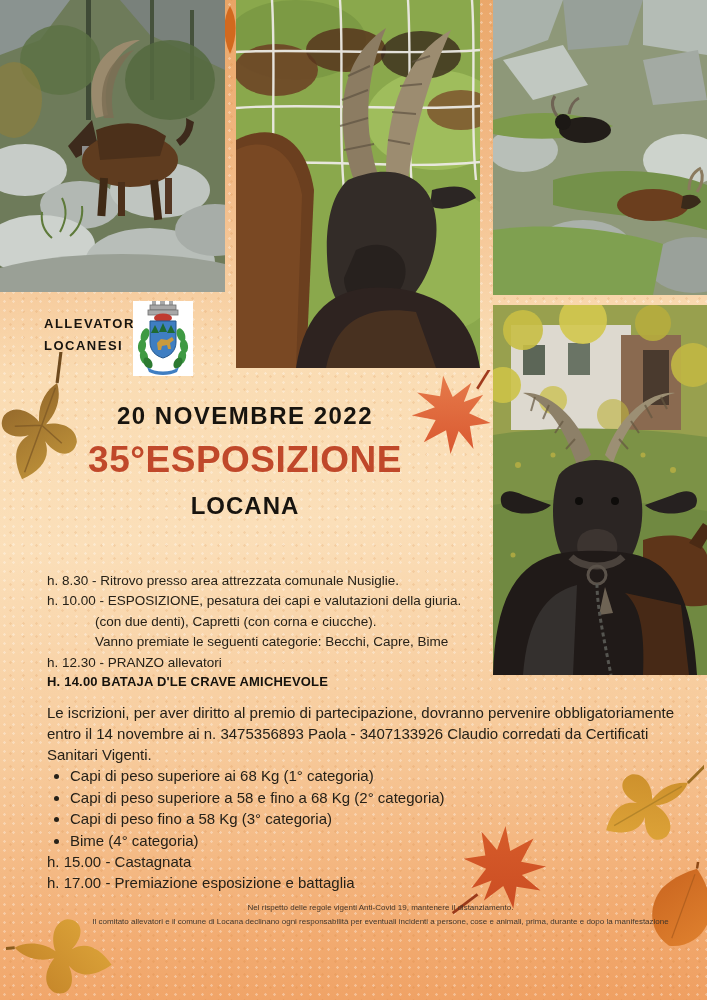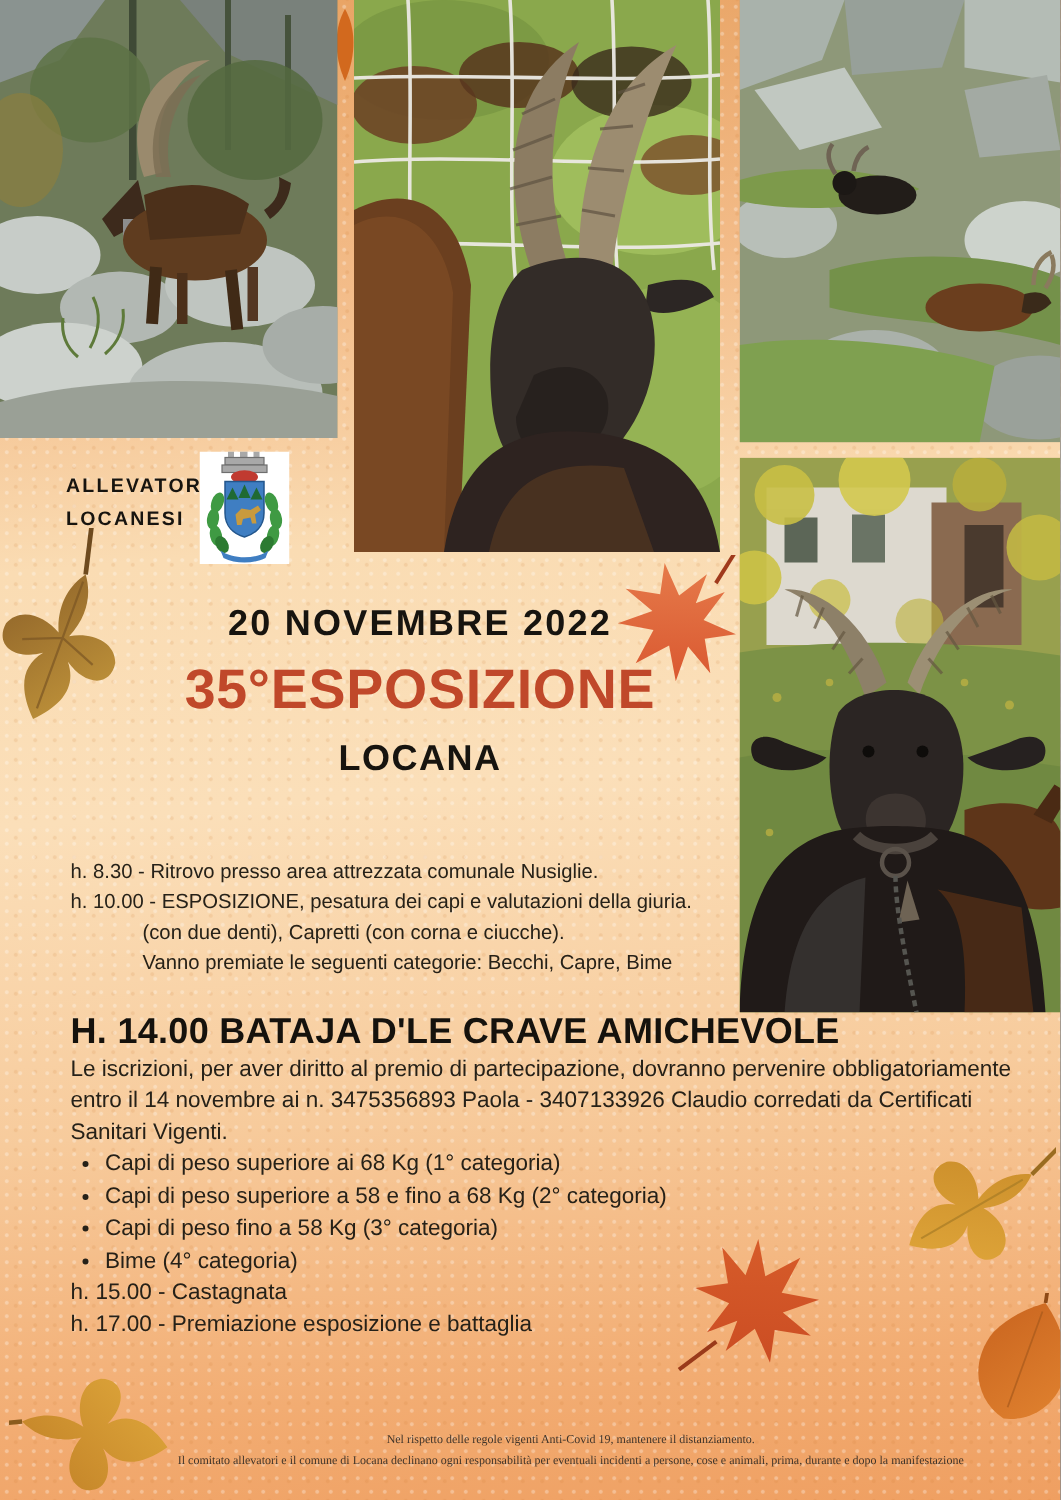--- a/index.html
+++ b/index.html
@@ -17,36 +17,36 @@
   .photo{position:absolute;z-index:1;overflow:hidden;}
   .photo svg{display:block;width:100%;height:100%;}
   .decor{position:absolute;z-index:2;pointer-events:none;}
   .txt{position:absolute;z-index:3;}
 
   .badge-text{left:44px;top:313px;width:104px;
     font-weight:700;font-size:13px;letter-spacing:1.5px;color:#17140f;line-height:22px;}
   .crest{left:133px;top:301px;width:60px;height:75px;}
   .crest svg{display:block;width:100%;height:100%;}
 
-  .title-block{left:0;top:402px;width:490px;text-align:center;color:#17140f;margin-left:35px;}
+  .title-block{left:0;top:402px;width:490px;text-align:center;color:#17140f;}
   .title-date{font-size:24px;font-weight:700;letter-spacing:1.5px;}
   .title-main{font-size:37px;font-weight:800;line-height:45px;margin-top:7px;letter-spacing:.5px;}
   .title-loc{font-size:24px;font-weight:700;letter-spacing:1px;margin-top:10px;}
 
   .schedule{left:47px;top:571px;font-size:13.5px;line-height:20.4px;color:#262118;}
   .schedule .indent{padding-left:48px;}
 
-  .battle-heading{left:47px;top:674px;font-size:24px;font-weight:800;color:#15120d;letter-spacing:.2px;}
+  .battle-heading{left:47px;top:674px;font-size:13px;font-weight:800;color:#15120d;letter-spacing:.2px;}
   .battle-body{left:47px;top:702px;width:650px;font-size:15px;line-height:21px;color:#262118;}
   .battle-body p{margin:0;}
   .battle-body ul{margin:0;padding:0 0 0 23px;}
   .battle-body li{line-height:21.5px;}
 
-  .footer{left:62px;right:8px;top:953px;text-align:center;
-    font-size:8px;line-height:14px;color:#41352a;font-family:Liberation Serif, serif;}
+  .footer{left:62px;right:8px;top:901px;text-align:center;
+    font-size:8px;line-height:14px;color:#41352a;}
 </style>
 </head>
 <body>
 
 <div class="poster">
 
   <div class="photo" style="left:0;top:0;width:225px;height:292px">
     <svg viewBox="0 0 225 292" preserveAspectRatio="none">
       <rect width="225" height="292" fill="#6e7b5a"></rect>
       <polygon points="0,0 70,0 40,40 0,55" fill="#8a9390"></polygon>
@@ -347,20 +347,21 @@
       <div>35°ESPOSIZIONE</div>
     </div>
     <div class="title-loc">LOCANA</div>
   </div>
 
   <div class="txt schedule">
     <div>h. 8.30 - Ritrovo presso area attrezzata comunale Nusiglie.</div>
     <div>h. 10.00 - ESPOSIZIONE, pesatura dei capi e valutazioni della giuria.</div>
     <div class="indent">(con due denti), Capretti (con corna e ciucche).</div>
     <div class="indent">Vanno premiate le seguenti categorie: Becchi, Capre, Bime</div>
+    <div>h. 12.30 - PRANZO allevatori</div>
   </div>
 
   <div class="txt battle-heading">H. 14.00 BATAJA D'LE CRAVE AMICHEVOLE</div>
 
   <div class="txt battle-body">
     <p>Le iscrizioni, per aver diritto al premio di partecipazione, dovranno pervenire obbligatoriamente entro il 14 novembre ai n. 3475356893 Paola - 3407133926 Claudio corredati da Certificati Sanitari Vigenti.</p>
     <ul>
       <li>Capi di peso superiore ai 68 Kg (1° categoria)</li>
       <li>Capi di peso superiore a 58 e fino a 68 Kg (2° categoria)</li>
       <li>Capi di peso fino a 58 Kg (3° categoria)</li>

